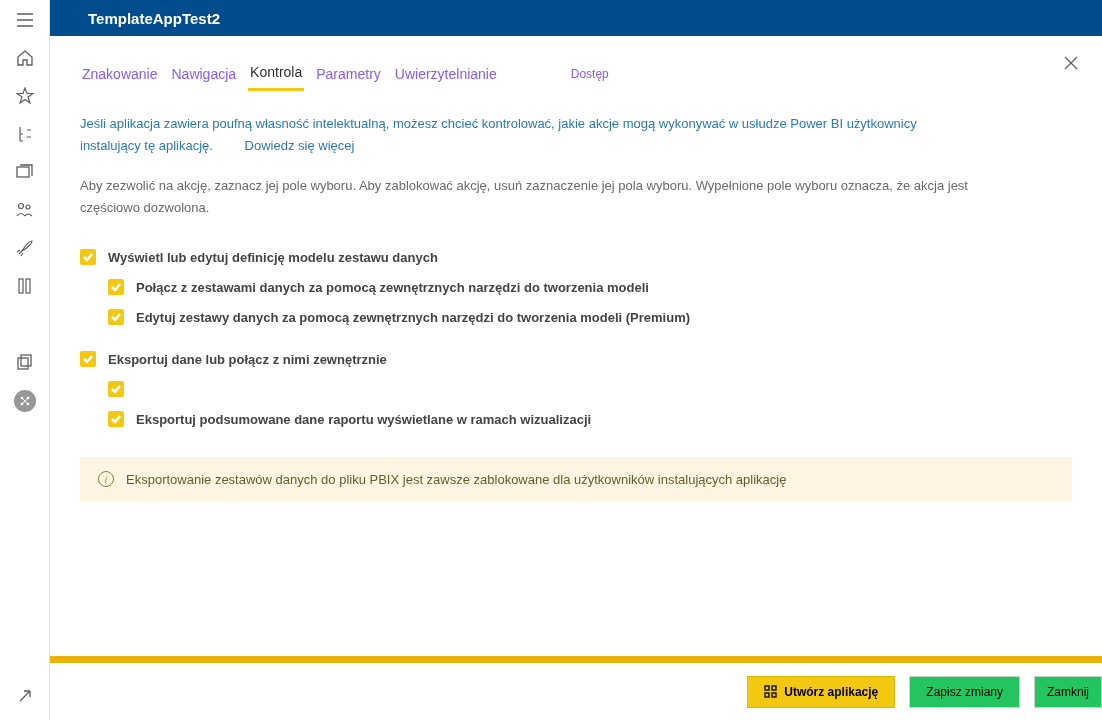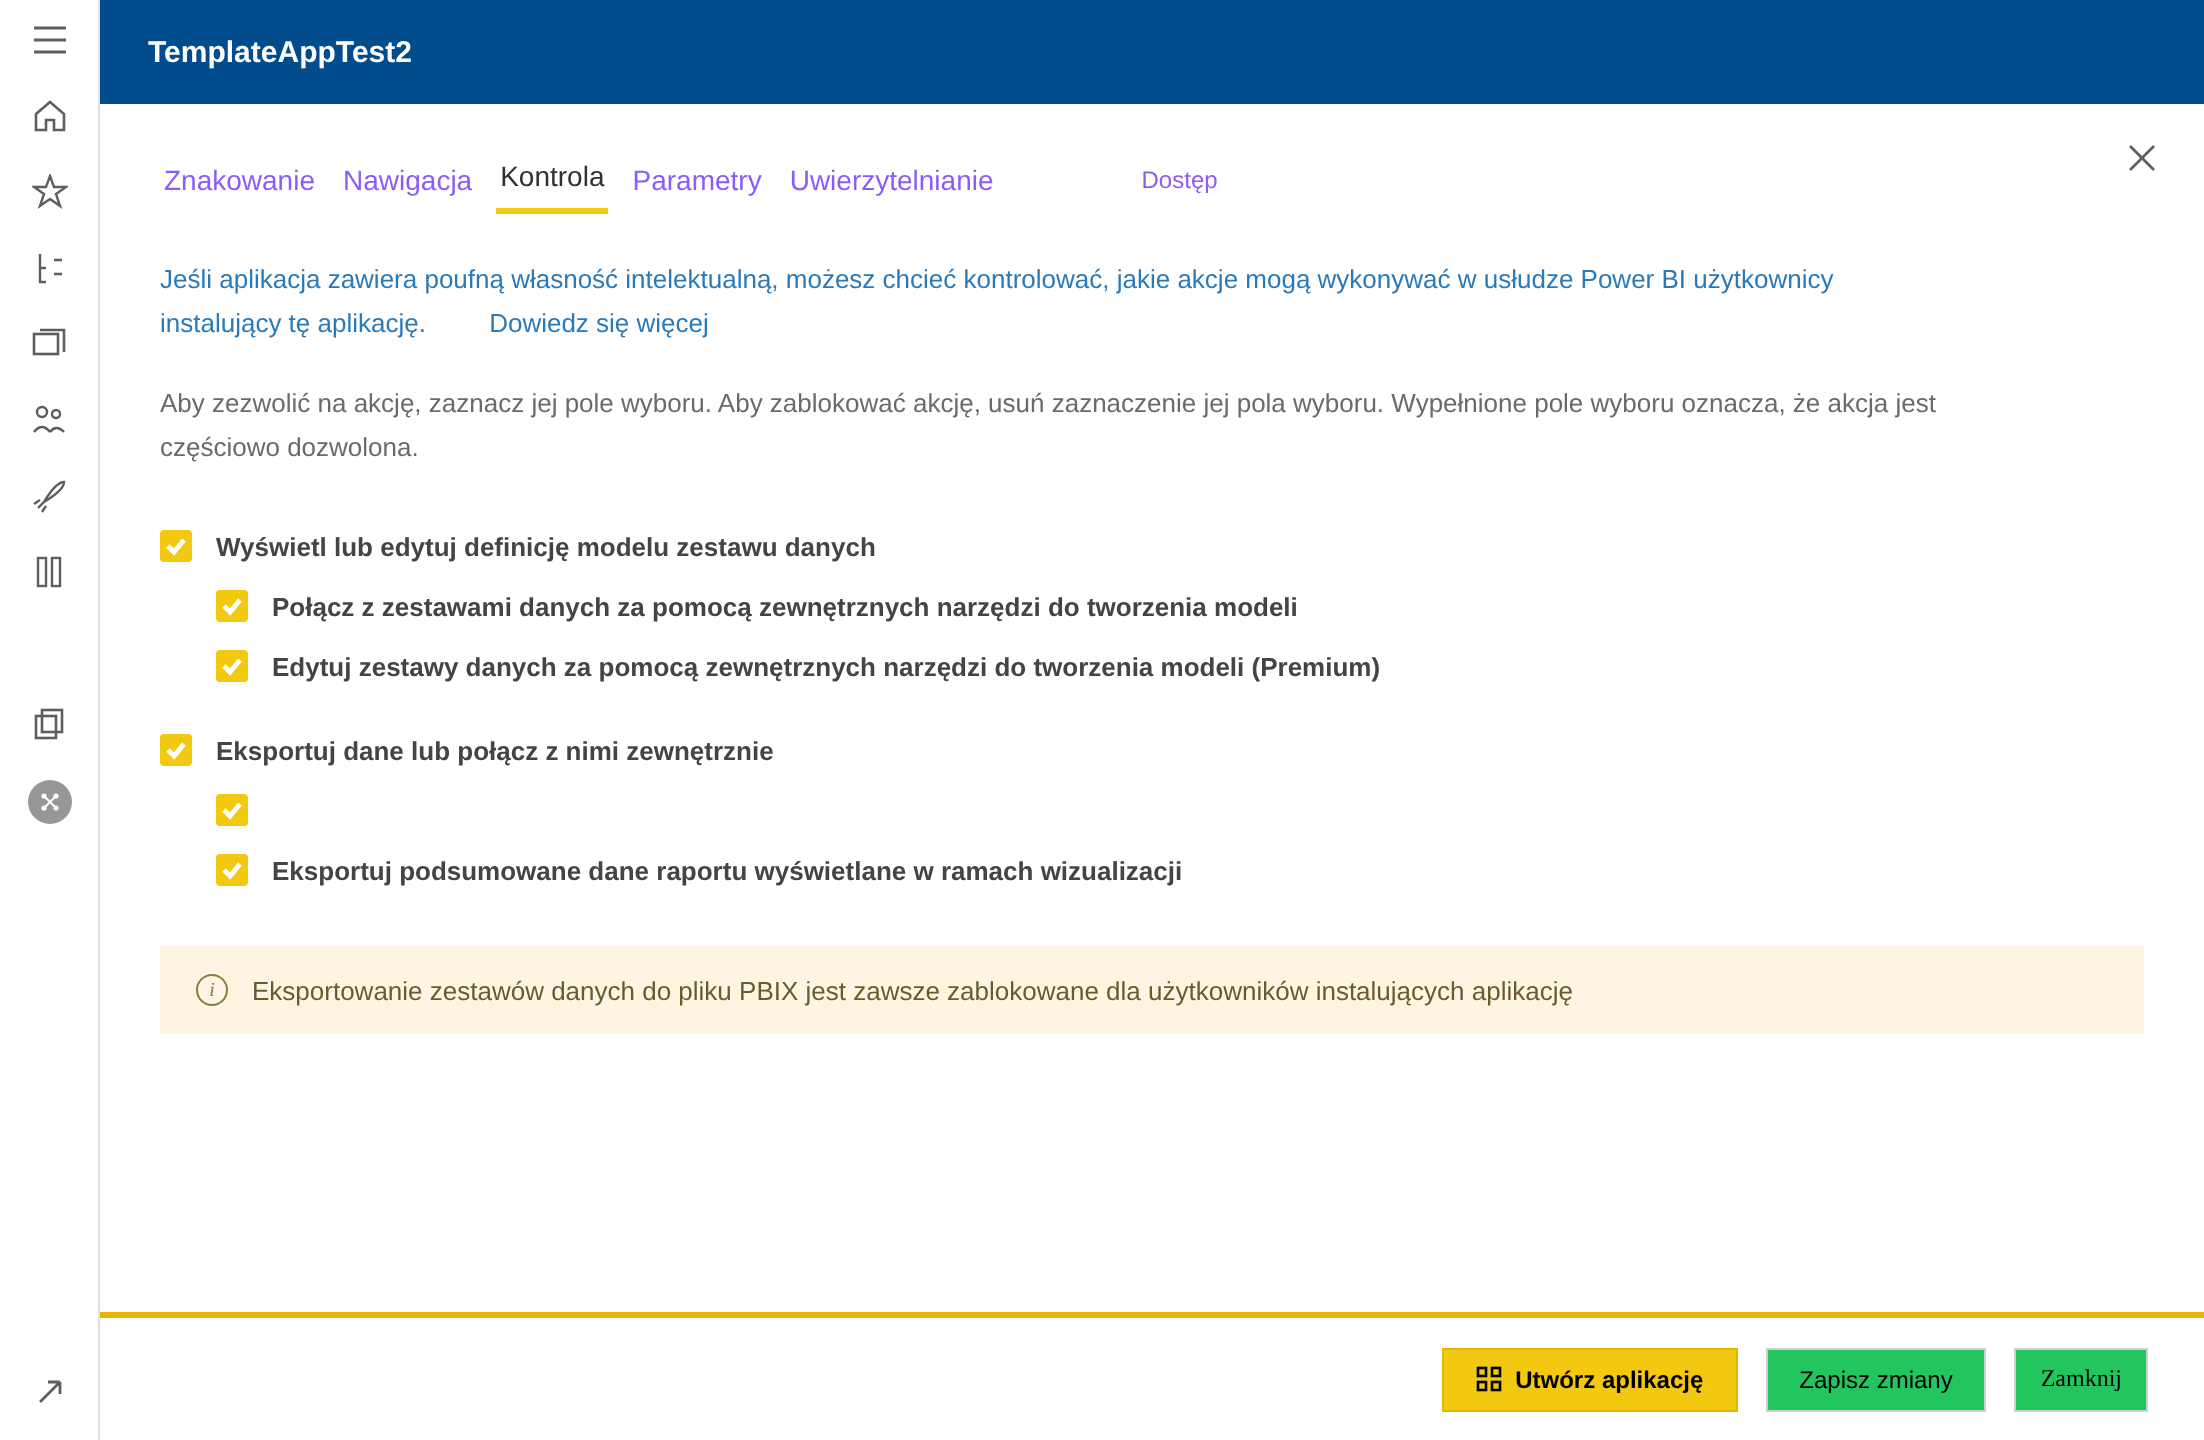--- a/index.html
+++ b/index.html
@@ -3,42 +3,42 @@
 <meta charset="utf-8">
 <style>
   * { box-sizing: border-box; margin: 0; padding: 0; }
   html, body { width: 1102px; height: 720px; font-family: "Segoe UI", Arial, sans-serif; font-size: 13px; color: #323130; overflow: hidden; background: #fff; }
   .app { display: flex; width: 100%; height: 100%; }
   .leftnav { width: 50px; background: #fff; border-right: 1px solid #e1e1e1; display: flex; flex-direction: column; align-items: center; padding-top: 10px; gap: 18px; }
   .leftnav .navicon { color: #605e5c; cursor: pointer; display:flex; align-items:center; justify-content:center; width:20px; height:20px; }
   .leftnav .spacer { flex: 1; }
   .leftnav .badge { width:22px; height:22px; border-radius:50%; background:#979797; color:#fff; display:flex; align-items:center; justify-content:center; font-size:12px; }
   .main { flex: 1; display: flex; flex-direction: column; }
-  .header { height: 52px; background: #004c8c; color: #fff; display: flex; align-items: center; padding-left: 24px; font-weight: 600; font-size: 15px; }
+  .header { height: 36px; background: #004c8c; color: #fff; display: flex; align-items: center; padding-left: 38px; font-weight: 600; font-size: 15px; }
   .content { flex:1; padding: 24px 30px 0 30px; position:relative; overflow:hidden; }
   .tabs { display:flex; gap:10px; align-items:center; margin-bottom:22px; }
   .tab { color:#8b5cf6; padding: 4px 2px 8px; font-size:14px; cursor:pointer; }
   .tab.active { border-bottom: 3px solid #f2c811; color:#323130; }
   .tab.last { margin-left: 60px; font-size:12px; }
   .close-x { position:absolute; top:20px; right:24px; color:#605e5c; cursor:pointer; font-size:16px; }
   .intro { color:#2a7ab9; line-height:1.7; margin-bottom:18px; max-width: 900px; }
   .intro a { color:#2a7ab9; text-decoration:none;padding-left:28px; }
   .helper { color:#6a6a6a; line-height:1.7; margin-bottom:30px; max-width:900px; }
   .chkrow { display:flex; align-items:center; gap:12px; margin-bottom:14px;font-weight:bold; }
   .chkrow.sub { margin-left:28px; }
   .chkbox { width:16px; height:16px; background:#f2c811; border-radius:2px; display:flex; align-items:center; justify-content:center; cursor:pointer; flex-shrink:0; }
   .chkbox svg { stroke:#fff; stroke-width:2.5; fill:none; }
   .chklabel { color:#444; font-size:13px; }
   .group2 { margin-top:26px; }
   .infobar { margin-top:30px; background:#fdf5e1; padding:14px 18px; display:flex; align-items:center; gap:12px; color:#6a5b2e; font-size:13px; }
   .infobar .info-i { width:16px; height:16px; border:1.5px solid #8d7a40; border-radius:50%; display:flex; align-items:center; justify-content:center; font-size:10px; color:#8d7a40; flex-shrink:0; font-style:italic; font-family: Georgia, serif;}
-  .footer { height:64px; border-top:3px solid #eab308; display:flex; justify-content:flex-end; align-items:center; gap:14px; padding-right:28px; }
+  .footer { height:64px; border-top:7px solid #eab308; display:flex; justify-content:flex-end; align-items:center; gap:14px; }
   .btn { height:32px; padding:0 16px; border:1px solid #cfcfcf; background:#22c55e; font-size:12px; cursor:pointer; display:flex; align-items:center; gap:6px;}
   .btn.primary { background:#f2c811; border-color:#e0b800; font-weight:600; }
-  .btn.small { padding:0 12px;font-family:Liberation Serif, serif; }
+  .btn.small { padding:0 12px; }
   svg { display:block; }
 </style>
 </head>
 <body>
 
 <div class="app">
   <div class="leftnav">
     <div class="navicon">
       <svg width="16" height="14" viewBox="0 0 16 14">
           <line x1="0" y1="1" x2="16" y2="1" stroke="#605e5c" stroke-width="1.5"></line>

